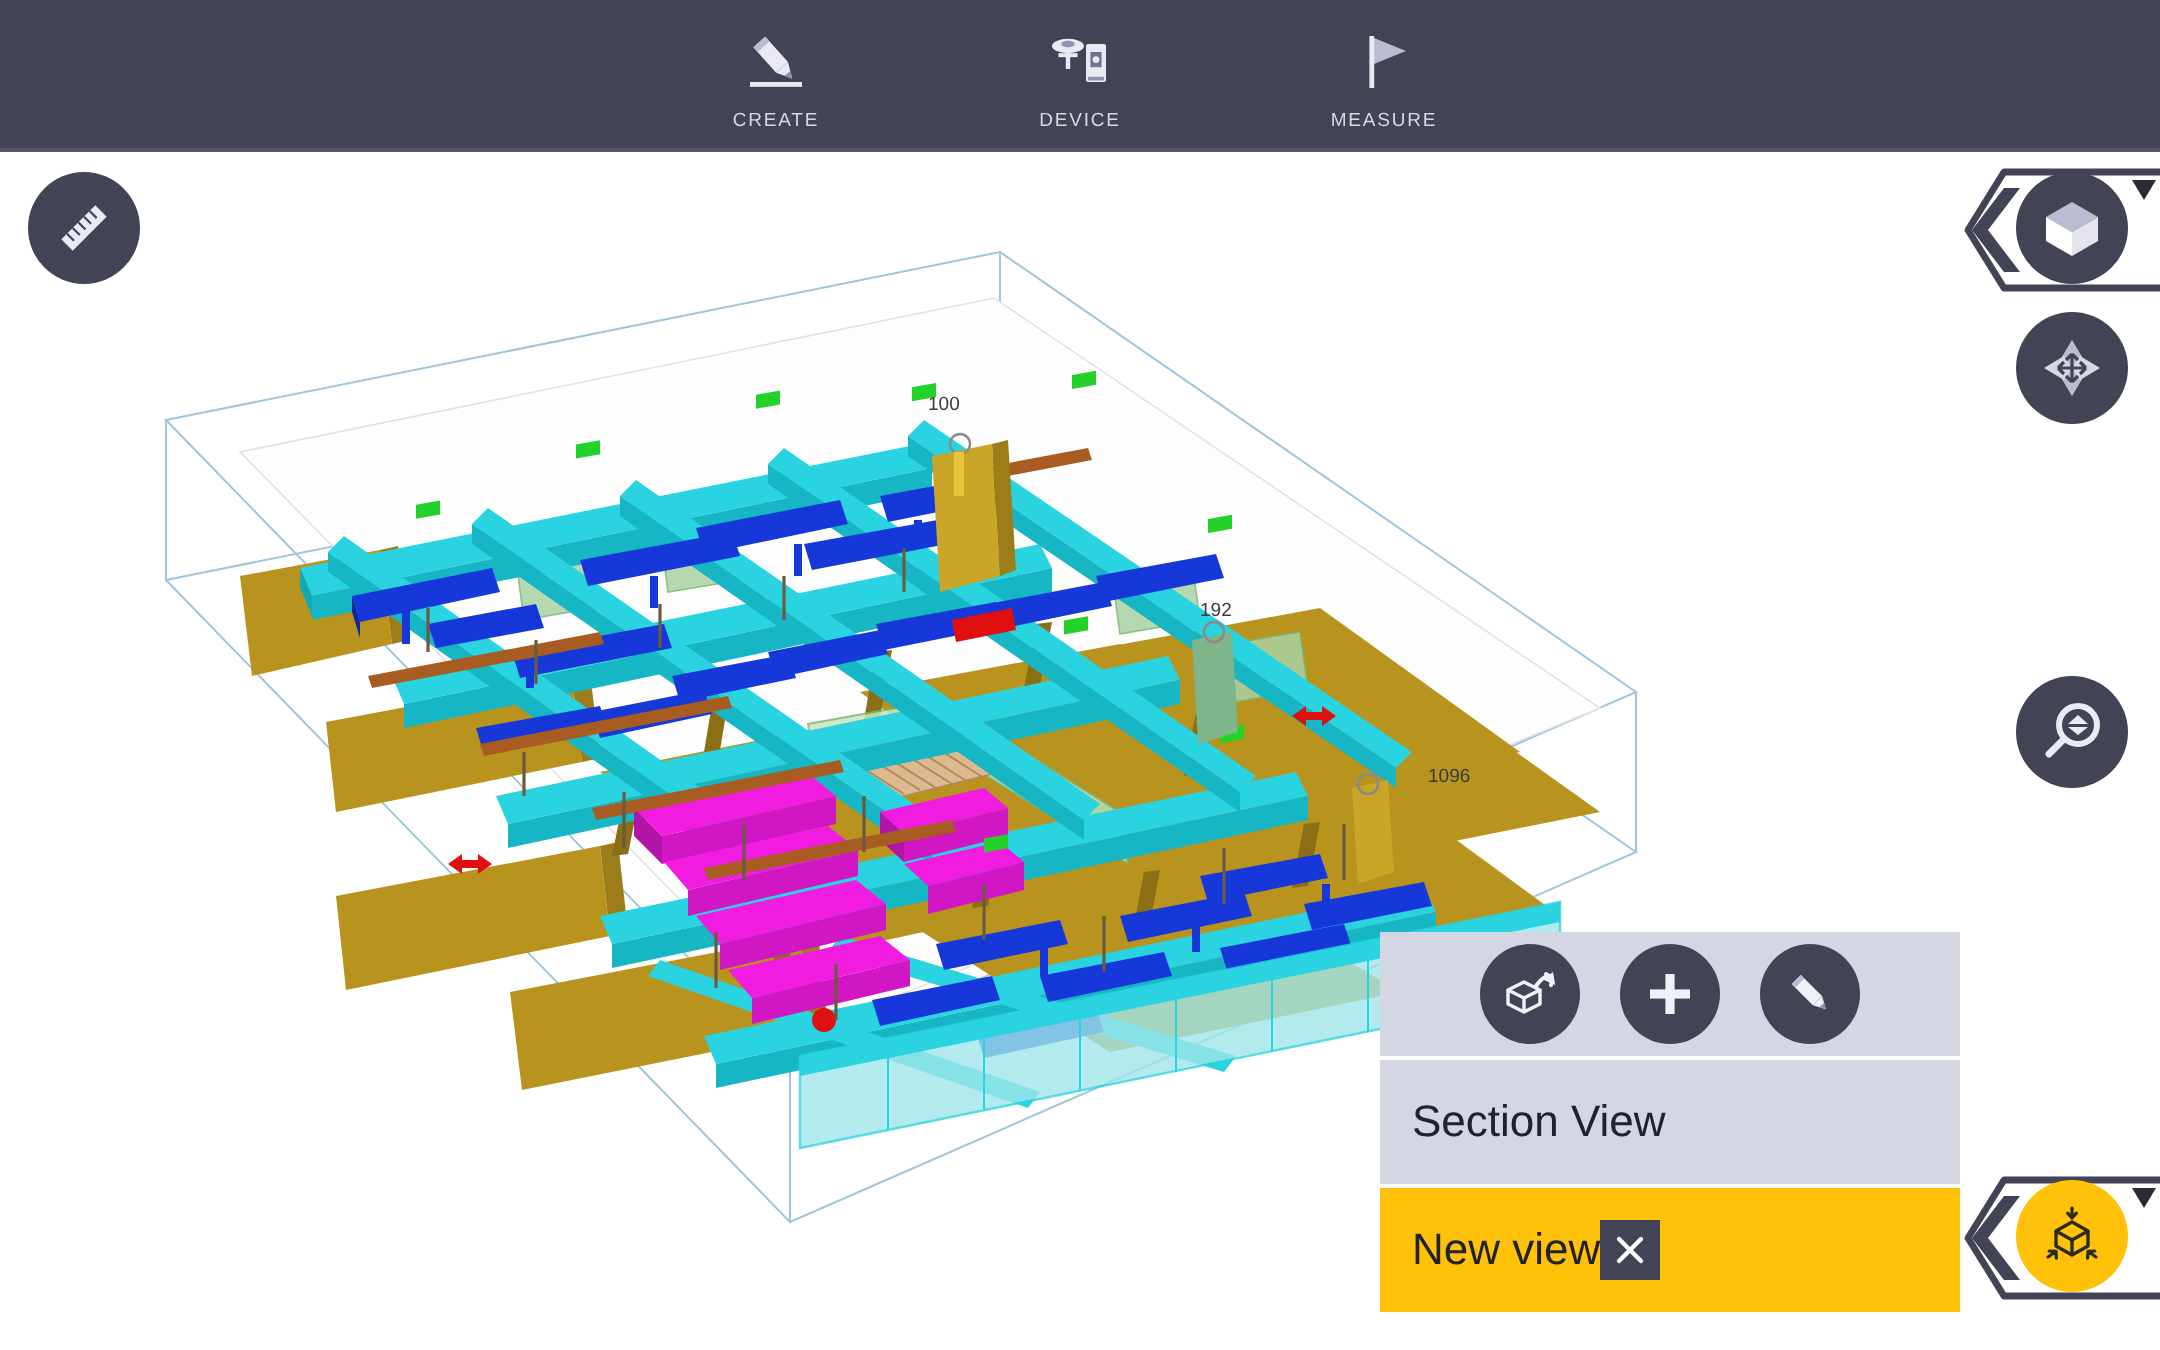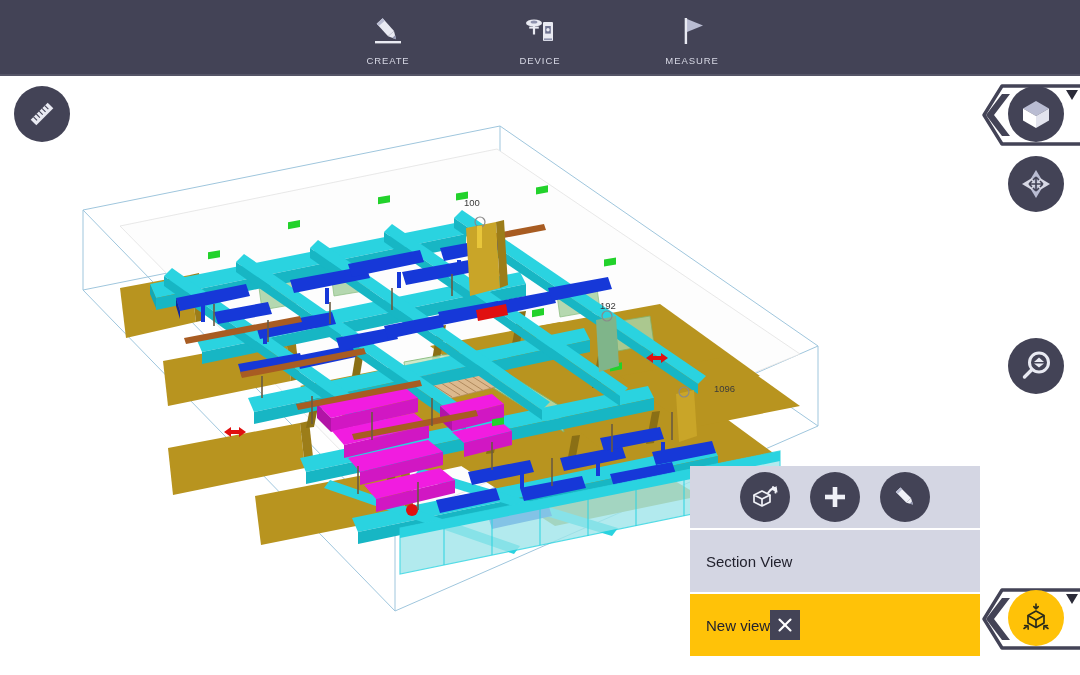--- a/index.html
+++ b/index.html
@@ -39,21 +39,21 @@
 
   
   #views-panel { position:absolute; left:690px; top:466px; width:290px; height:186px; }
   #views-actions { position:absolute; left:0; top:0; width:290px; height:62px;
                    background:#d4d6e3; display:flex; align-items:center;
                    justify-content:center; gap:20px; }
   .circ-btn { width:50px; height:50px; border-radius:50%; background:#434356;
               display:flex; align-items:center; justify-content:center; cursor:pointer; }
   #views-list { position:absolute; left:0; top:62px; width:290px; }
   .view-row { width:290px; height:62px; display:flex; align-items:center;
-              padding:0 16px; font-size:15px; color:#22222e; cursor:pointer; }
+              padding:0 16px; font-size:22px; color:#22222e; cursor:pointer; }
   .view-row.plain { background:#d4d6e3; margin-top:2px; }
   .view-row.active { background:#FFC208; margin-top:2px; }
   .close-sq { width:30px; height:30px; background:#434356; display:flex;
               align-items:center; justify-content:center; cursor:pointer; flex:0 0 auto; }
 
   
   .mlabel { position:absolute; font-size:9.5px; color:#3b3b3b; }
 </style>
 </head>
 <body>

